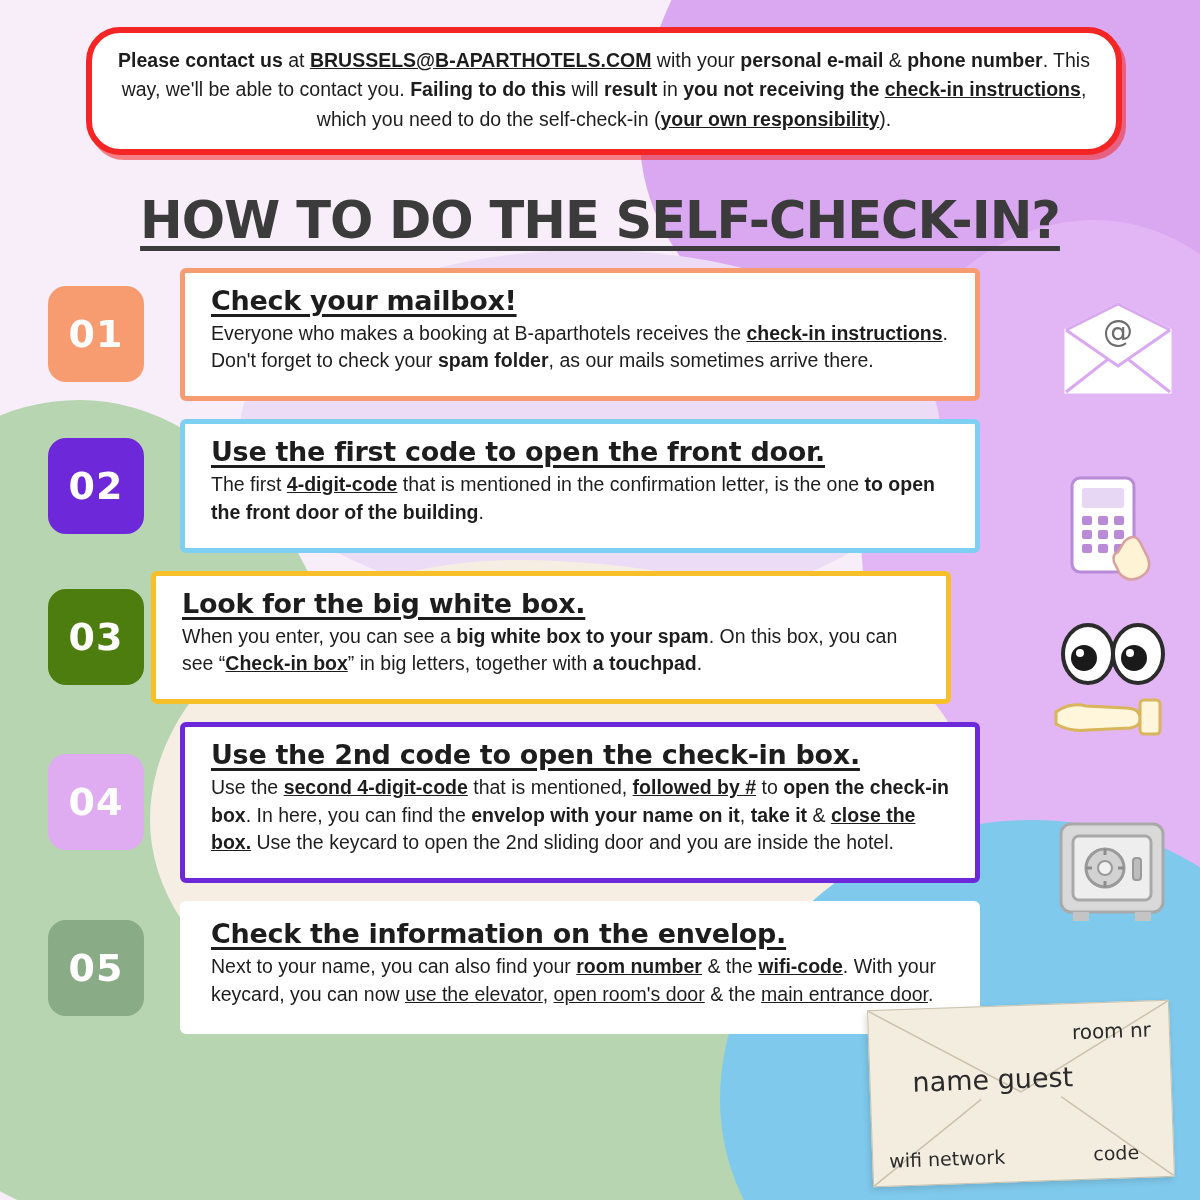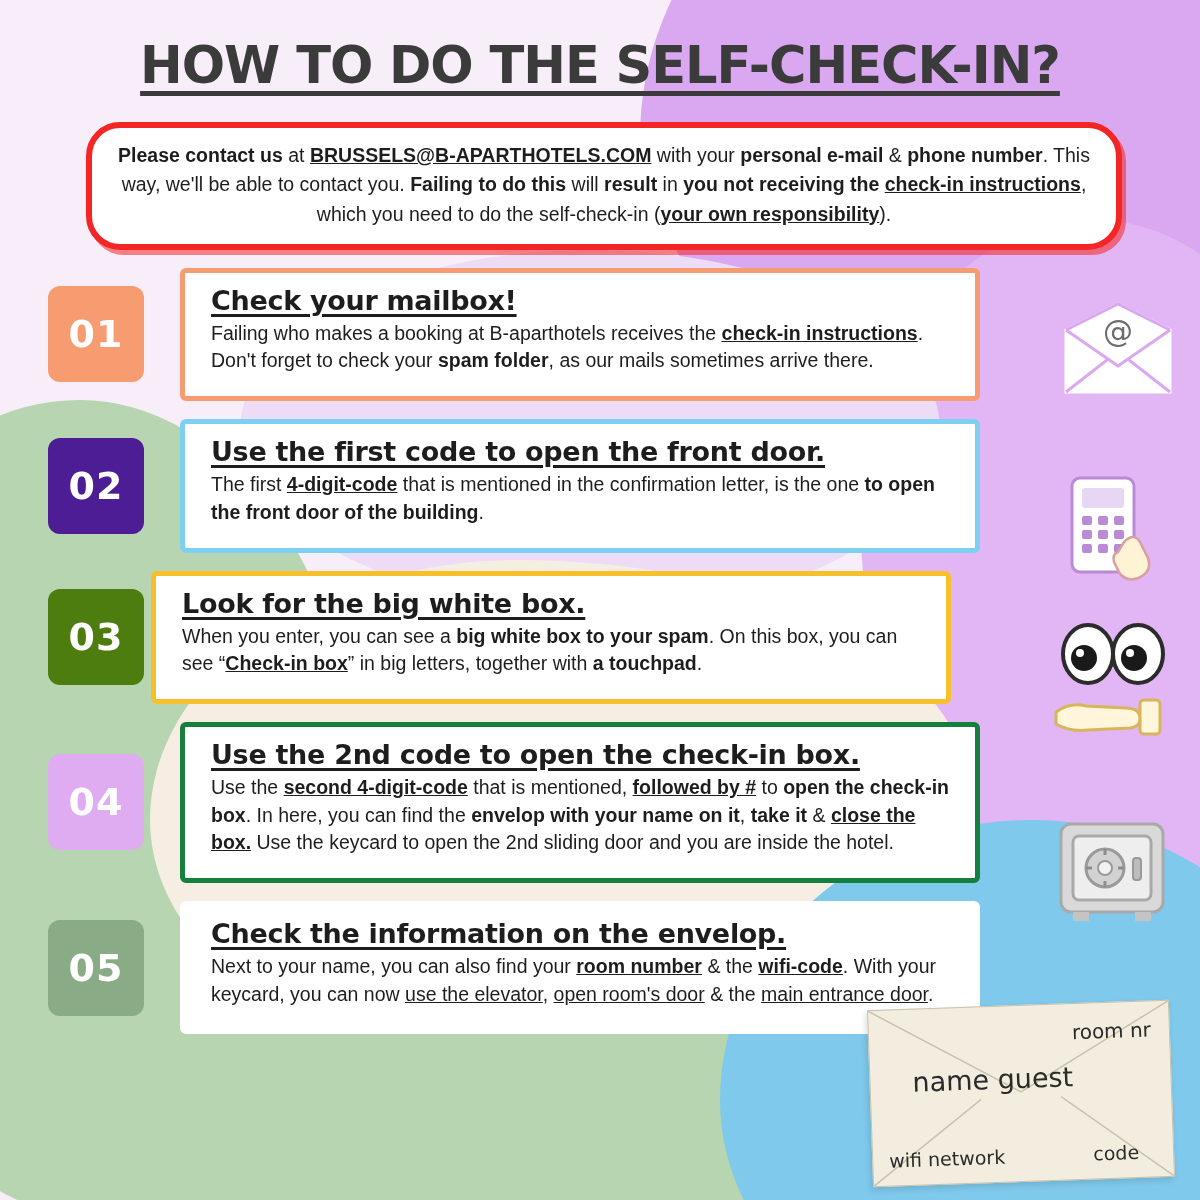--- a/index.html
+++ b/index.html
@@ -123,21 +123,21 @@
     z-index: 3;
     display: flex;
     align-items: center;
     margin-top: 18px;
     padding-left: 48px;
   }
   .step-num {
     width: 96px;
     height: 96px;
     min-width: 96px;
-    border-radius: 12px;
+    border-radius: 18px;
     color: #ffffff;
     font-size: 38px;
     font-weight: bold;
     display: flex;
     align-items: center;
     justify-content: center;
     font-family: "DejaVu Sans", sans-serif;
     letter-spacing: 1px;
   }
   .step-card {
@@ -163,26 +163,26 @@
     font-size: 19.5px;
     line-height: 1.42;
     color: #1d1d1d;
   }
   .step-body b { font-weight: bold; }
   .step-body u { text-decoration: underline; }
 
   
   .c-orange { background: #f79b71; }
   .card-orange { border: 5px solid #f79b71; }
-  .c-blue { background: #4c1d95; }
+  .c-blue { background: #6d28d9; }
   .card-blue { border: 5px solid #7ed0f2; }
   .c-yellow { background: #4d7c0f; }
   .card-yellow { border: 5px solid #f7c02a; margin-left: 7px; }
   .c-violet { background: #dfacf2; }
-  .card-violet { border: 5px solid #15803d; }
+  .card-violet { border: 5px solid #6d28d9; }
   .c-green { background: #89ab86; }
   .card-green { border: 5px solid #ffffff; }
 
   
   .side-icon {
     position: absolute;
     z-index: 4;
   }
   #icon-mail { top: 300px; right: 22px; }
   #icon-keypad { top: 472px; right: 32px; }
@@ -224,44 +224,44 @@
 
 <div id="page">
 
   <div class="blob blob-purple-top"></div>
   <div class="blob blob-purple-right"></div>
   <div class="blob blob-lilac-mid"></div>
   <div class="blob blob-green-left"></div>
   <div class="blob blob-cream-mid"></div>
   <div class="blob blob-green-bottom"></div>
   <div class="blob blob-blue-bottom"></div>
-
-  <div id="title">HOW TO DO THE SELF-CHECK-IN?</div>
 
   <div id="notice">
     <b>Please contact us</b>
     <span>at</span>
     <b><u>BRUSSELS@B-APARTHOTELS.COM</u></b>
     <span>with your</span>
     <b>personal e-mail</b>
     <span>&amp;</span>
     <b>phone number</b><span>. This way, we'll be able to contact you.</span>
     <b>Failing to do this</b>
     <span>will</span>
     <b>result</b>
     <span>in</span>
     <b>you not receiving the</b>
     <b><u>check-in instructions</u></b><span>, which you need to do the self-check-in (</span><b><u>your own responsibility</u></b><span>).</span>
   </div>
 
+  <div id="title">HOW TO DO THE SELF-CHECK-IN?</div>
+
   <div class="step">
     <div class="step-num c-orange">01</div>
     <div class="step-card card-orange">
       <div class="step-title">Check your mailbox!</div>
-      <div class="step-body"><span>Failing who makes a booking at B-aparthotels receives  the </span><b><u>check-in instructions</u></b><span>. Don't forget to check your </span><b>spam folder</b><span>, as our mails sometimes arrive there.</span></div>
+      <div class="step-body"><span>Everyone who makes a booking at B-aparthotels receives  the </span><b><u>check-in instructions</u></b><span>. Don't forget to check your </span><b>spam folder</b><span>, as our mails sometimes arrive there.</span></div>
     </div>
   </div>
 
   <div class="step">
     <div class="step-num c-blue">02</div>
     <div class="step-card card-blue">
       <div class="step-title">Use the first code to open the front door.</div>
       <div class="step-body"><span>The first </span><b><u>4-digit-code</u></b><span> that is mentioned in the confirmation letter, is the one </span><b>to open the front door of the building</b><span>.</span></div>
     </div>
   </div>

